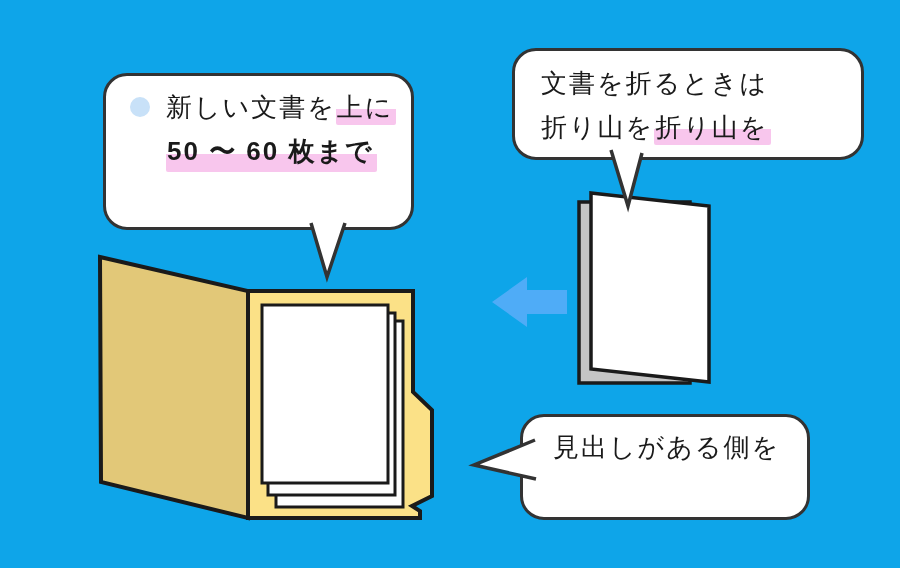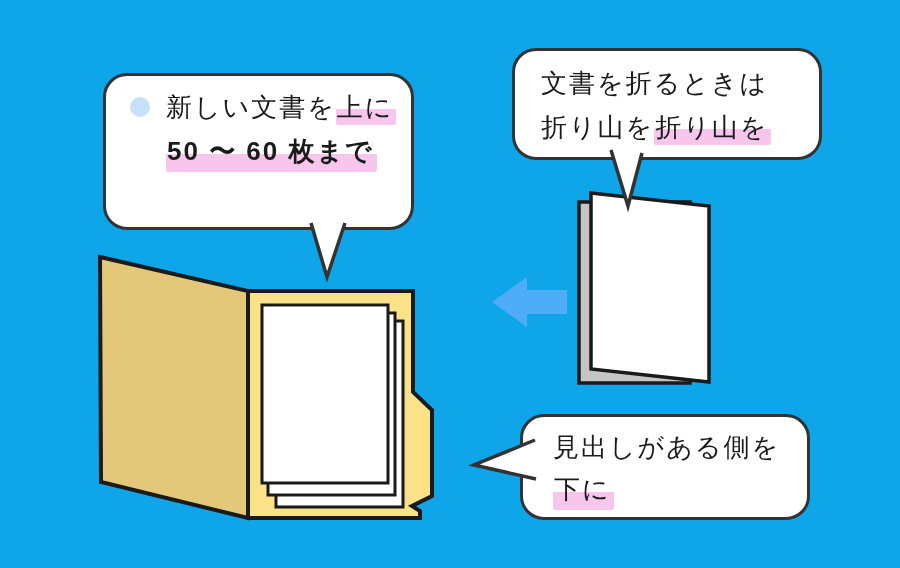--- a/index.html
+++ b/index.html
@@ -26,21 +26,21 @@
     z-index:2;
     color:#1A1A1A;
     font-size:26px;
     letter-spacing:2px;
     font-weight:500;
   }
   .bubble .row{display:flex;align-items:center;}
   .b1{left:103px;top:73px;width:311px;height:157px;padding:8px 0 0 24px;}
   .b1 .row{height:46px;}
   .b1 .row.noBullet{padding-left:36px;font-weight:bold;}
-  .b2{left:512px;top:48px;width:310px;height:112px;padding:10px 0 0 26px;}
+  .b2{left:512px;top:48px;width:352px;height:112px;padding:10px 0 0 26px;}
   .b2 .row{height:44px;}
   .b3{left:520px;top:414px;width:290px;height:106px;padding:8px 0 0 30px;text-align:center;}
   .b3 .row{height:44px;}
   .dot{
     width:20px;height:20px;border-radius:50%;
     background:#C8E1F8;
     flex:0 0 20px;
     margin-right:16px;
   }
   .hl{
@@ -86,23 +86,20 @@
     </div>
     <div class="row">
       <span><span>折り山を</span><span class="hl">折り山を</span></span>
     </div>
   </div>
 
   <div class="bubble b3">
     <div class="row">
       <span>見出しがある側を</span>
     </div>
-    <div class="row">
-      <span class="hl">下に</span>
-    </div>
   </div>
 
   <svg class="layer tails" width="900" height="568" viewBox="0 0 900 568">
     <path d="M 311,223 L 327,277 L 345,223" fill="#FFFFFF" stroke="#333333" stroke-width="3.5" stroke-linejoin="miter"></path>
     <path d="M 611,150 L 628,206 L 642,153" fill="#FFFFFF" stroke="#333333" stroke-width="3.5" stroke-linejoin="miter"></path>
     <path d="M 535,440 L 474,465 L 536,479" fill="#FFFFFF" stroke="#333333" stroke-width="3.5" stroke-linejoin="miter"></path>
   </svg>
 
 </div>
 

